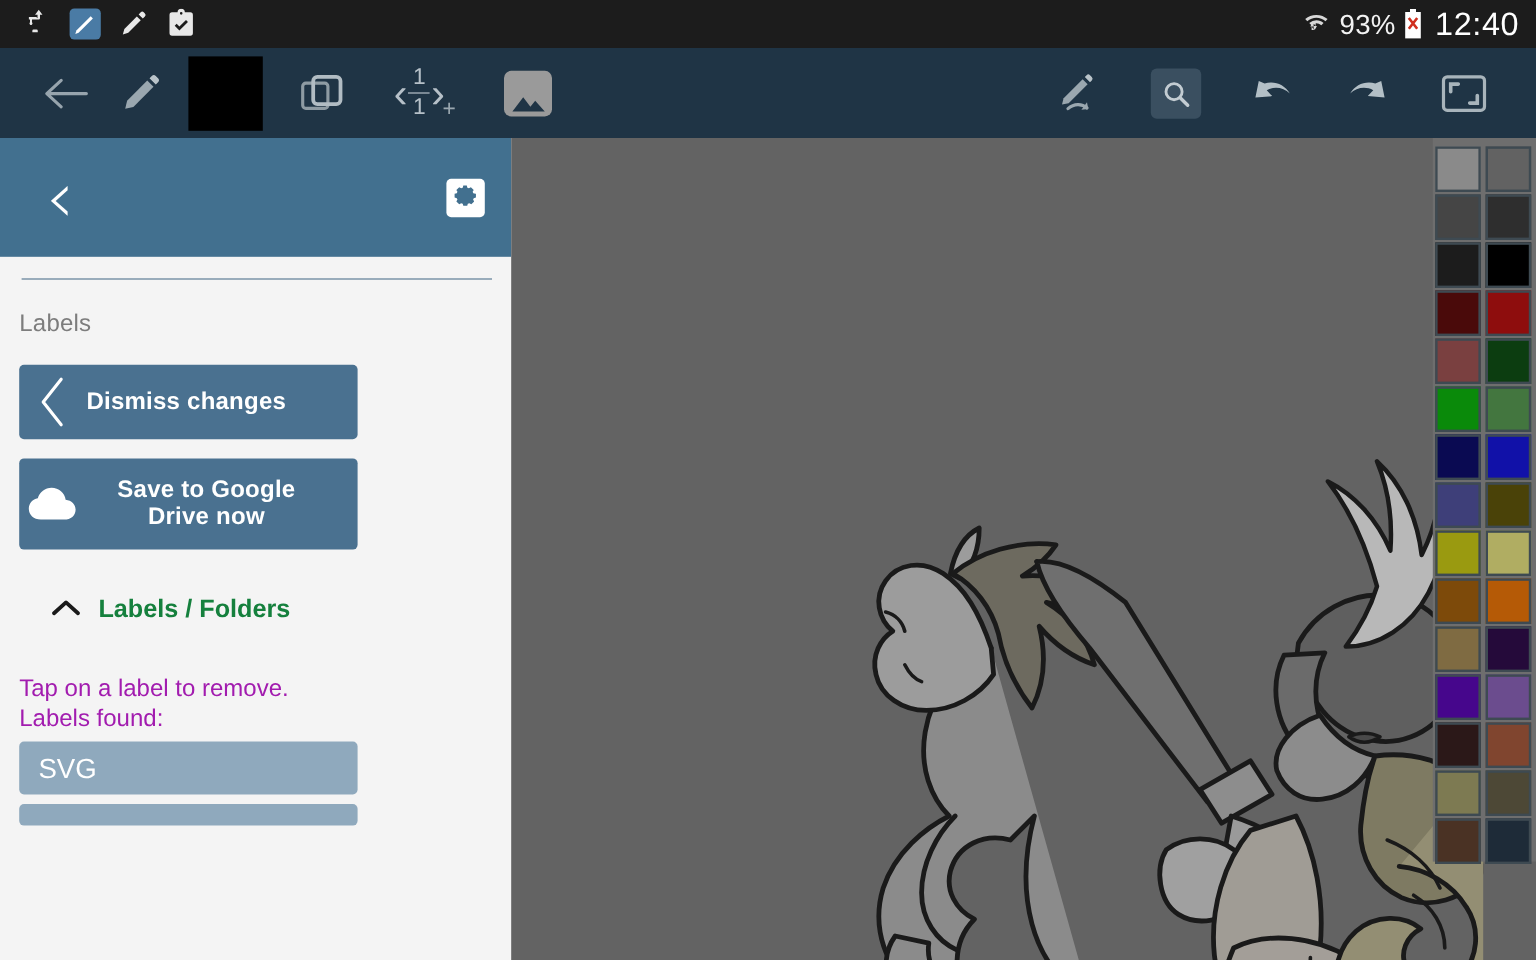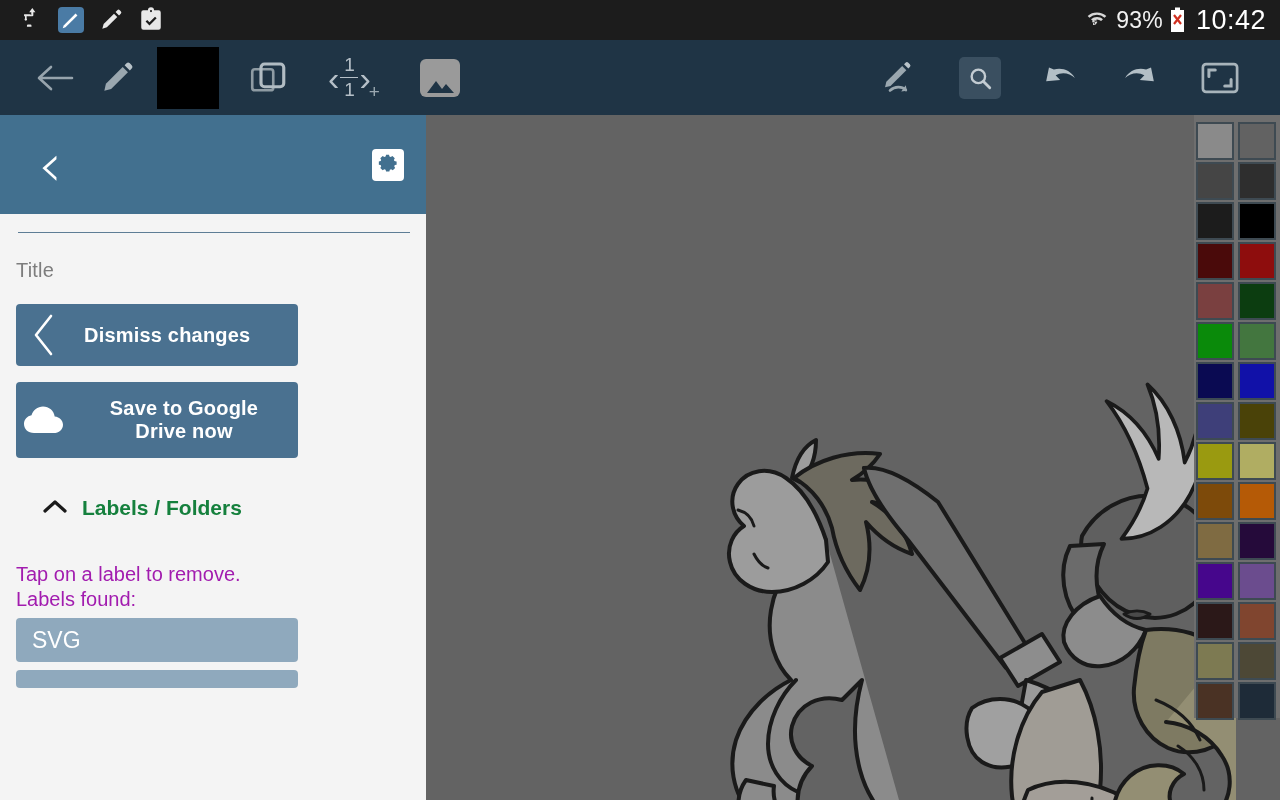--- a/index.html
+++ b/index.html
@@ -91,21 +91,21 @@
     margin-top: 26px; font-size: 20px; color: #7d7d7d; letter-spacing: .2px;
   }
   .title-input {
     margin-top: 12px; width: 271px; border: none; outline: none; background: transparent;
     font-family: "Liberation Sans", sans-serif; font-size: 25px; color: #1b1b1b;
     padding: 0 0 6px 0; border-bottom: 3px solid #e0962a; display: block;
   }
 
   .btn {
     margin-top: 16px; width: 282px; min-height: 62px; background: #4a7190;
-    border-radius: 4px; display: flex; align-items: center; gap: 12px;
+    border-radius: 4px; display: flex; align-items: center; gap: 0;
     color: #ffffff; cursor: pointer; border: none;
     font-family: "Liberation Sans", sans-serif;
   }
   .btn .btxt { font-size: 20px; font-weight: bold; letter-spacing: .2px; }
   .btn .bico { width: 56px; display: flex; align-items: center; justify-content: center; flex: 0 0 56px; }
   .btn.tall { min-height: 76px; padding: 8px 0; }
   .btn.tall .btxt { line-height: 1.15; max-width: 200px; }
   #btn-dismiss { margin-top: 22px; }
 
   .section-head {
@@ -168,21 +168,21 @@
         <path d="M12 5c3.3 0 6.3 1.2 8.6 3.2l-1.6 1.7A10.6 10.6 0 0 0 12 7.2 10.6 10.6 0 0 0 5 9.9L3.4 8.2A12.8 12.8 0 0 1 12 5zm0 4.2c2.1 0 4 .8 5.5 2l-1.7 1.8a6.1 6.1 0 0 0-7.6 0L6.5 11.2a8.6 8.6 0 0 1 5.5-2z"></path>
         <path d="M9 16.2l1.3 0 0 3.3-1.9 0 2.4 3.2-2.4 0 0-3.2-1.3 0z" transform="translate(1.6,-1.6) scale(0.8)"></path>
         <path d="M15.4 22.2l-1.3 0 0-3.3 1.9 0-2.4-3.2 2.4 0 0 3.2 1.3 0z" transform="translate(-1.4,-1.5) scale(0.8)"></path>
       </svg>
       <span class="battery-pct">93%</span>
       <svg width="17" height="26" viewBox="0 0 17 26">
         <rect x="2" y="3" width="13" height="22" fill="#ffffff"></rect>
         <rect x="6" y="0.5" width="5" height="3" fill="#ffffff"></rect>
         <path d="M5 8l7 9M12 8l-7 9" stroke="#d03020" stroke-width="2.2" fill="none"></path>
       </svg>
-      <span class="clock">10:42</span>
+      <span class="clock">12:40</span>
     </div>
   </div>
 
   <div class="toolbar">
     <div class="tb-left">
       <div class="tb-btn">
         <svg width="40" height="34" viewBox="0 0 40 34">
           <path d="M37 17H5M16 6L4 17l12 11" stroke="#97a4ad" stroke-width="2.6" fill="none" stroke-linecap="round" stroke-linejoin="round"></path>
         </svg>
       </div>
@@ -353,21 +353,21 @@
       <span class="gear-box">
         <svg width="22" height="22" viewBox="0 0 24 24">
           <path d="M12 8.3a3.7 3.7 0 1 0 0 7.4 3.7 3.7 0 0 0 0-7.4zm9-.9l-2-.5a7.4 7.4 0 0 0-.6-1.4l1-1.8-2.6-2.6-1.8 1a7.4 7.4 0 0 0-1.4-.6l-.5-2H9.9l-.5 2c-.5.1-1 .3-1.4.6l-1.8-1L3.6 3.7l1 1.8c-.2.4-.4.9-.6 1.4l-2 .5v3.6l2 .5c.2.5.4 1 .6 1.4l-1 1.8 2.6 2.6 1.8-1c.4.2.9.4 1.4.6l.5 2h3.6l.5-2c.5-.2 1-.4 1.4-.6l1.8 1 2.6-2.6-1-1.8c.2-.4.4-.9.6-1.4l2-.5V7.4z" fill="#42708f" transform="translate(0,1.2) scale(1,0.95)"></path>
         </svg>
       </span>
     </div>
 
     <div class="panel-body">
       <div class="top-divider"></div>
 
-      <div class="field-label">Title</div>
+      <div class="field-label">Labels</div>
 
       <button class="btn" id="btn-dismiss">
         <span class="bico">
           <svg width="26" height="44" viewBox="0 0 26 44">
             <path d="M20 3L5 22l15 19" stroke="#ffffff" stroke-width="2.6" fill="none" stroke-linecap="round" stroke-linejoin="round"></path>
           </svg>
         </span>
         <span class="btxt">Dismiss changes</span>
       </button>
 

